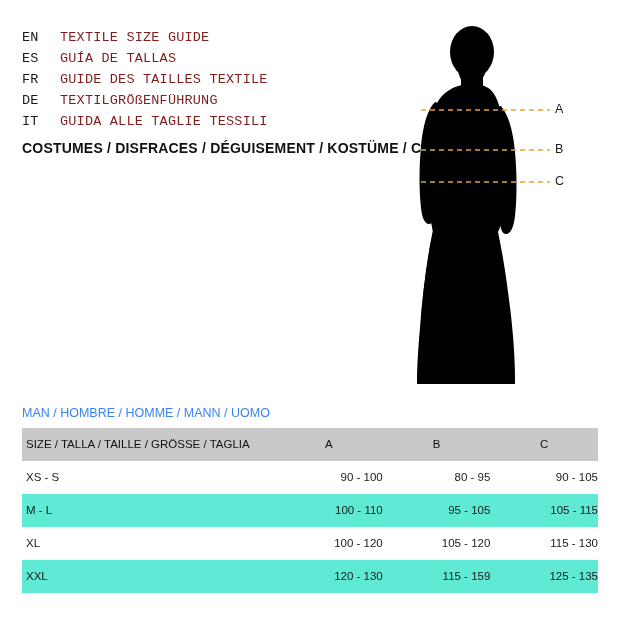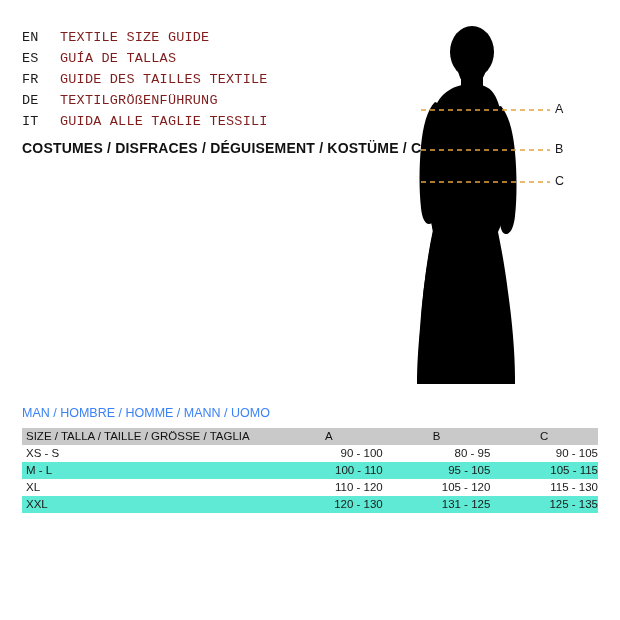--- a/index.html
+++ b/index.html
@@ -85,21 +85,21 @@
     left: 22px;
     top: 428px;
     width: 576px;
     border-collapse: collapse;
     font-size: 11.5px;
     color: #1a1a1a;
   }
   table.size-table th,
   table.size-table td {
     padding: 0;
-    height: 17px;
+    height: 33px;
     font-weight: normal;
     line-height: 17px;
   }
   table.size-table thead tr {
     background: #c9c9c9;
   }
   table.size-table thead th {
     font-size: 11.5px;
     color: #111111;
   }
@@ -265,27 +265,27 @@
         <td class="cell-val">90 - 105</td>
       </tr>
       <tr class="row-alt">
         <td class="cell-size">M - L</td>
         <td class="cell-val">100 - 110</td>
         <td class="cell-val">95 - 105</td>
         <td class="cell-val">105 - 115</td>
       </tr>
       <tr class="row-plain">
         <td class="cell-size">XL</td>
-        <td class="cell-val">110 - 120</td>
+        <td class="cell-val">100 - 120</td>
         <td class="cell-val">105 - 120</td>
         <td class="cell-val">115 - 130</td>
       </tr>
       <tr class="row-alt">
         <td class="cell-size">XXL</td>
         <td class="cell-val">120 - 130</td>
-        <td class="cell-val">131 - 125</td>
+        <td class="cell-val">115 - 159</td>
         <td class="cell-val">125 - 135</td>
       </tr>
     </tbody>
   </table>
 
 
 </div>
 
 </body></html>

